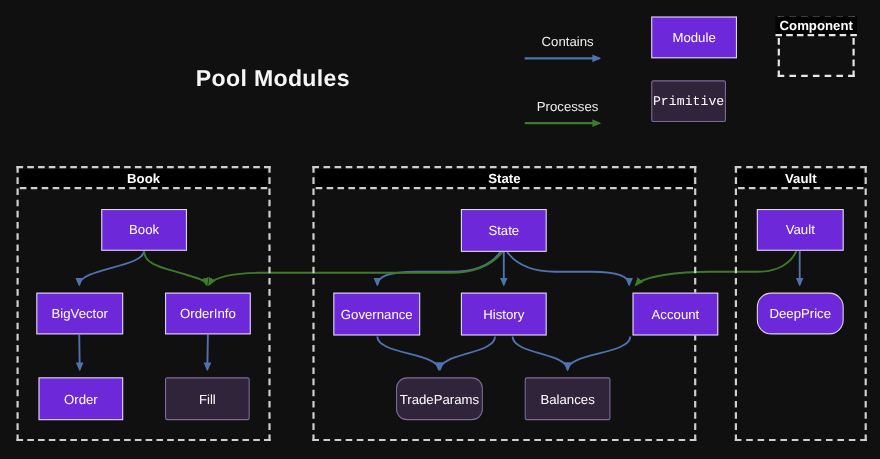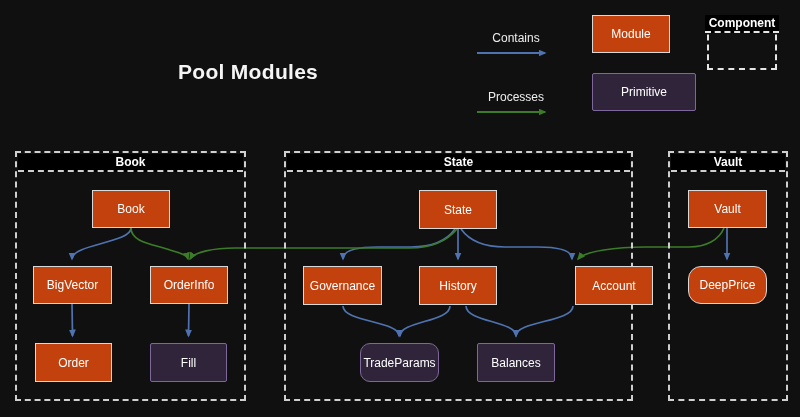--- a/index.html
+++ b/index.html
@@ -15,21 +15,21 @@
     position:absolute;left:178px;top:60px;
     font-size:21px;font-weight:bold;color:#f5f5f5;
     letter-spacing:.3px;
   }
   .legend-label{
     position:absolute;width:78px;text-align:center;
     font-size:12px;color:#eee;
   }
   .node{
     position:absolute;
-    background:#c2410c;
+    background:#6d28d9;
     border:1.5px solid #d9d9d9;
     color:#fff;font-size:12px;
     display:flex;align-items:center;justify-content:center;
     box-sizing:border-box;text-align:center;
   }
   .node.primitive{
     background:#30243a;
     border-color:#7e689b;
     border-radius:2px;
   }
@@ -95,21 +95,21 @@
   </svg>
 
   <div class="title">Pool Modules</div>
 
   <div class="legend-label" style="left:477px;top:31px;">Contains</div>
   <div class="legend-label" style="left:477px;top:90px;">Processes</div>
 
   <div class="node" style="left:592px;top:15px;width:78px;height:38px;">
     <span>Module</span>
   </div>
-  <div class="node primitive" style="left:592px;top:73px;width:104px;height:38px;">
+  <div class="node primitive" style="left:592px;top:73px;width:68px;height:38px;font-family:Liberation Mono, monospace;">
     <span>Primitive</span>
   </div>
   <div class="component-box">
     <div class="component-header">Component</div>
   </div>
 
   <div class="container" style="left:15px;top:151px;width:231px;height:250px;">
     <div class="container-header">Book</div>
   </div>
 

